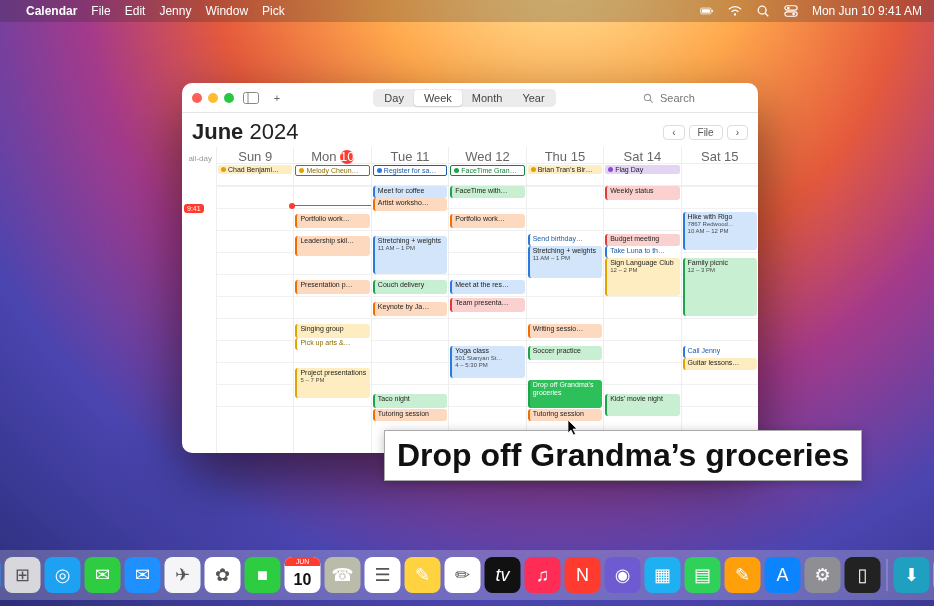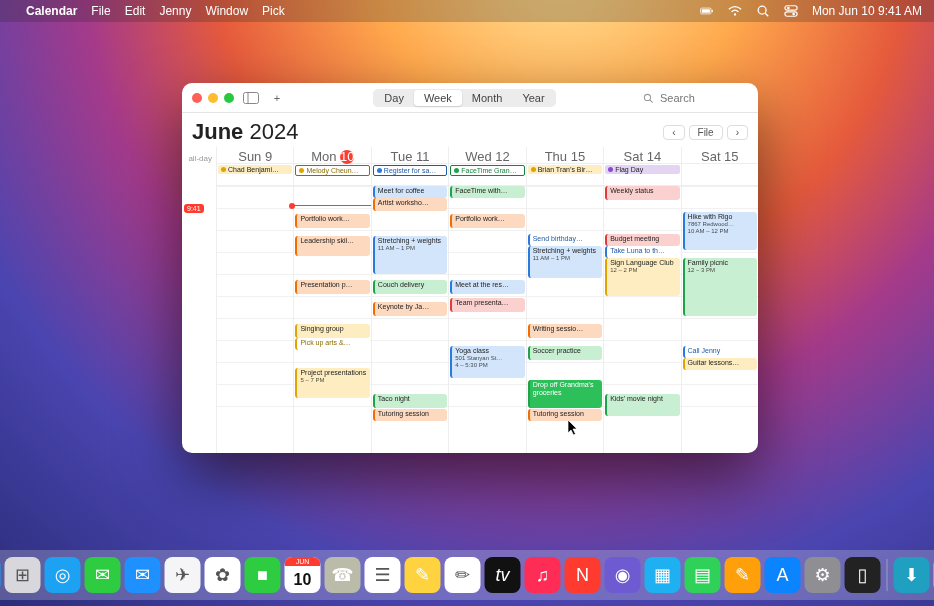--- a/index.html
+++ b/index.html
@@ -410,20 +410,21 @@
             </div>
           </div>
         </div>
     </div>
   </div>
 
   <svg class="cursor" viewBox="0 0 12 16">
     <path d="M0 0 L0 13 L3 10 L5.5 15 L7.5 14 L5 9 L9 9 Z" fill="#000" stroke="#fff" stroke-width="0.7"></path>
   </svg>
 
+  <div class="tooltip">Drop off Grandma’s groceries</div>
 
   <div class="dock" id="dock">
       <div class="dockicon" style="background: rgb(30, 155, 240);">☻</div>
       <div class="dockicon" style="background: rgb(216, 216, 220); color: rgb(85, 85, 85);">⊞</div>
       <div class="dockicon" style="background: rgb(29, 161, 242);">◎</div>
       <div class="dockicon" style="background: rgb(46, 204, 64);">✉</div>
       <div class="dockicon" style="background: rgb(30, 144, 255);">✉</div>
       <div class="dockicon" style="background: rgb(245, 245, 247); color: rgb(85, 85, 85);">✈</div>
       <div class="dockicon" style="background: rgb(255, 255, 255); color: rgb(85, 85, 85);">✿</div>
       <div class="dockicon" style="background: rgb(46, 204, 64);">■</div>

